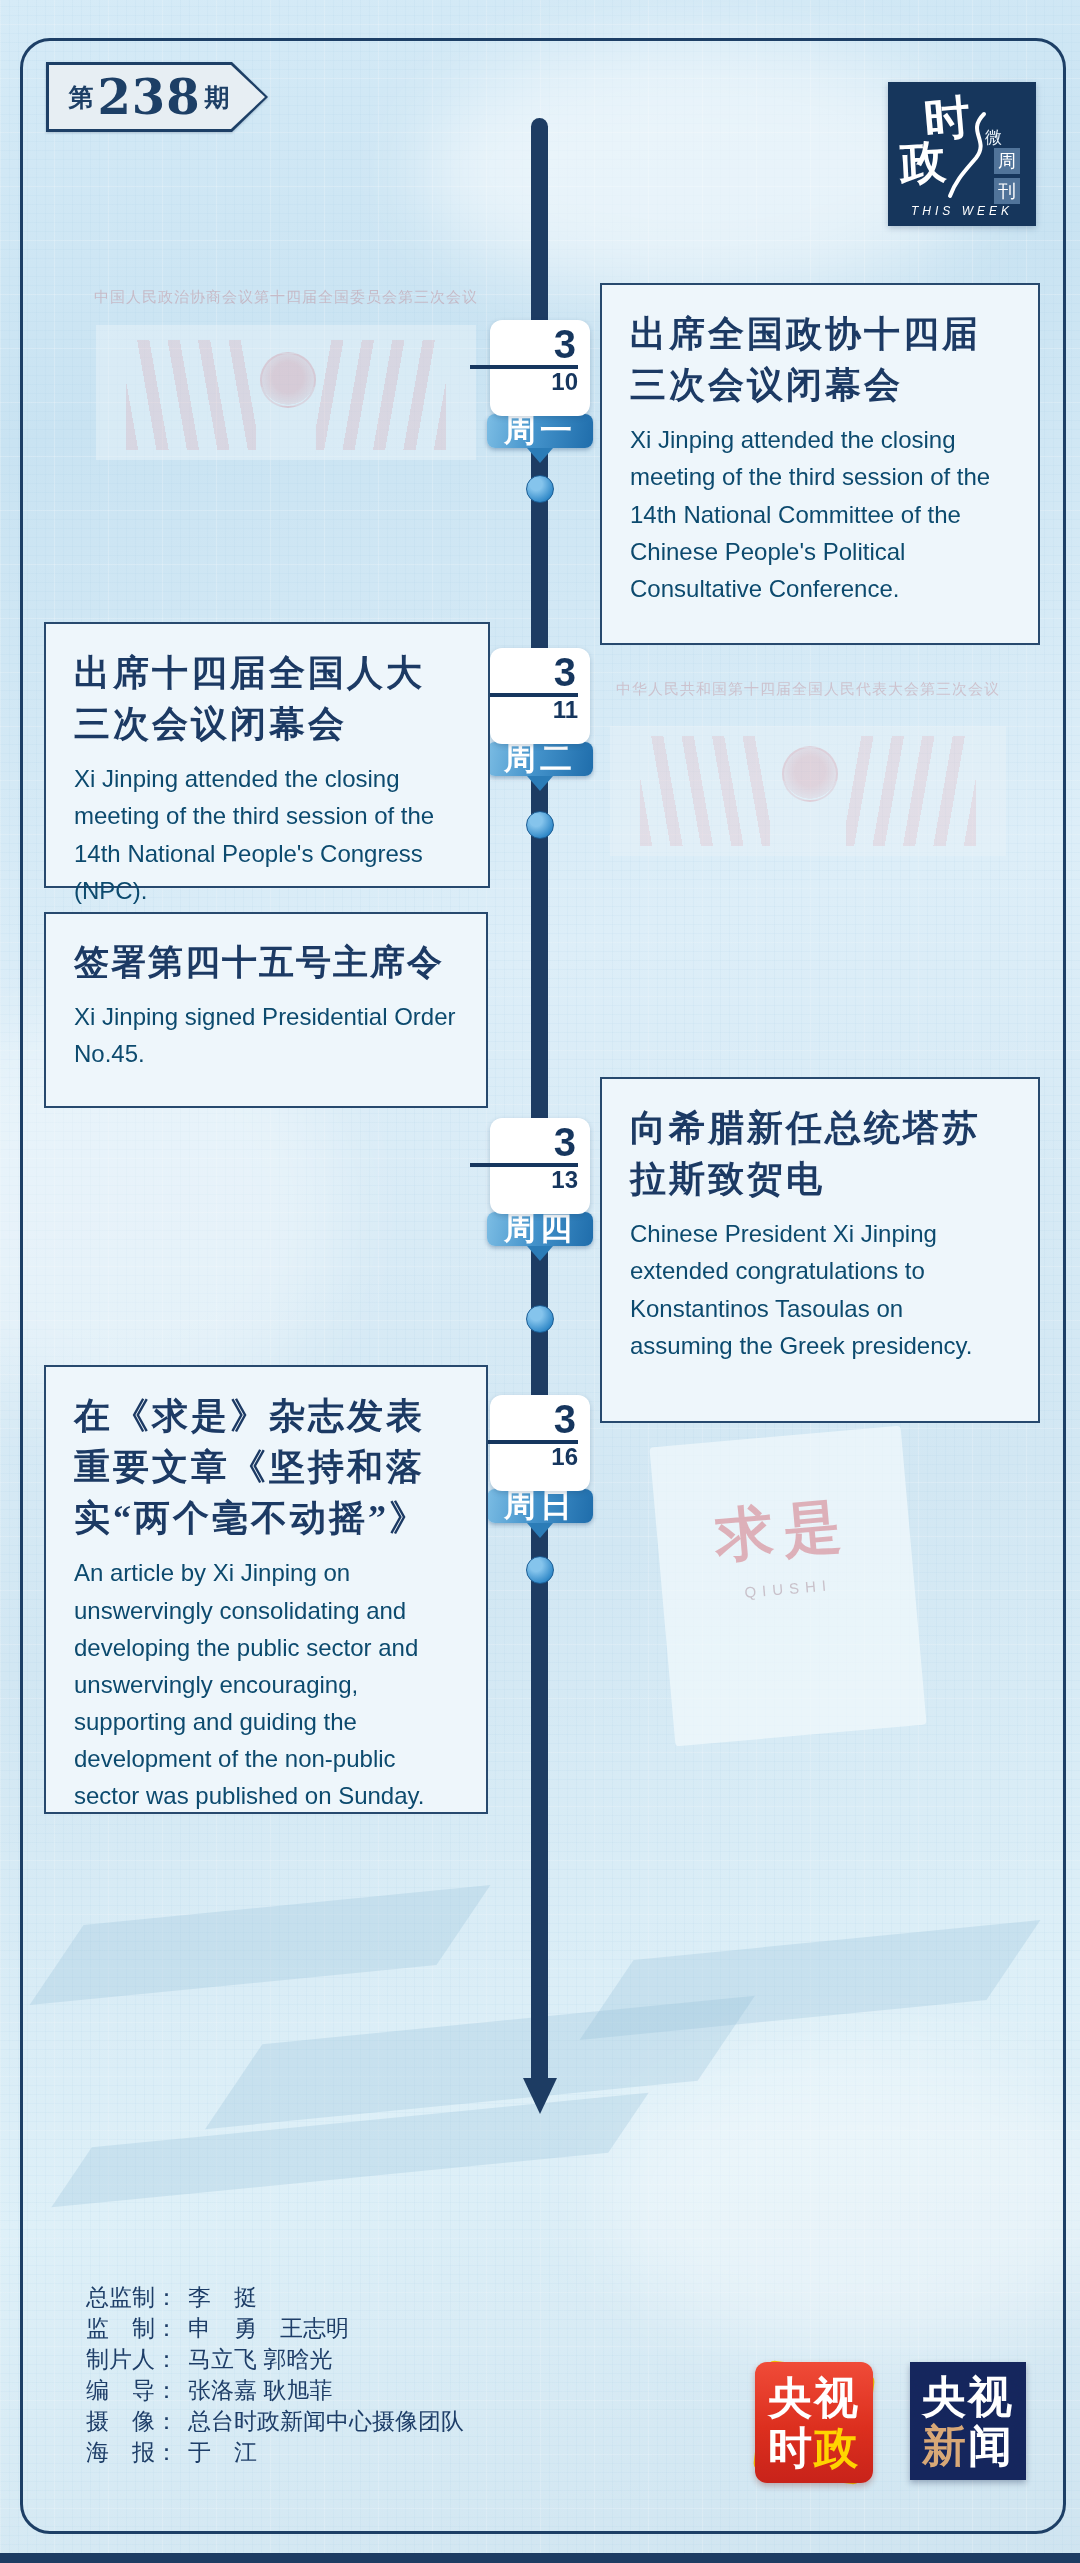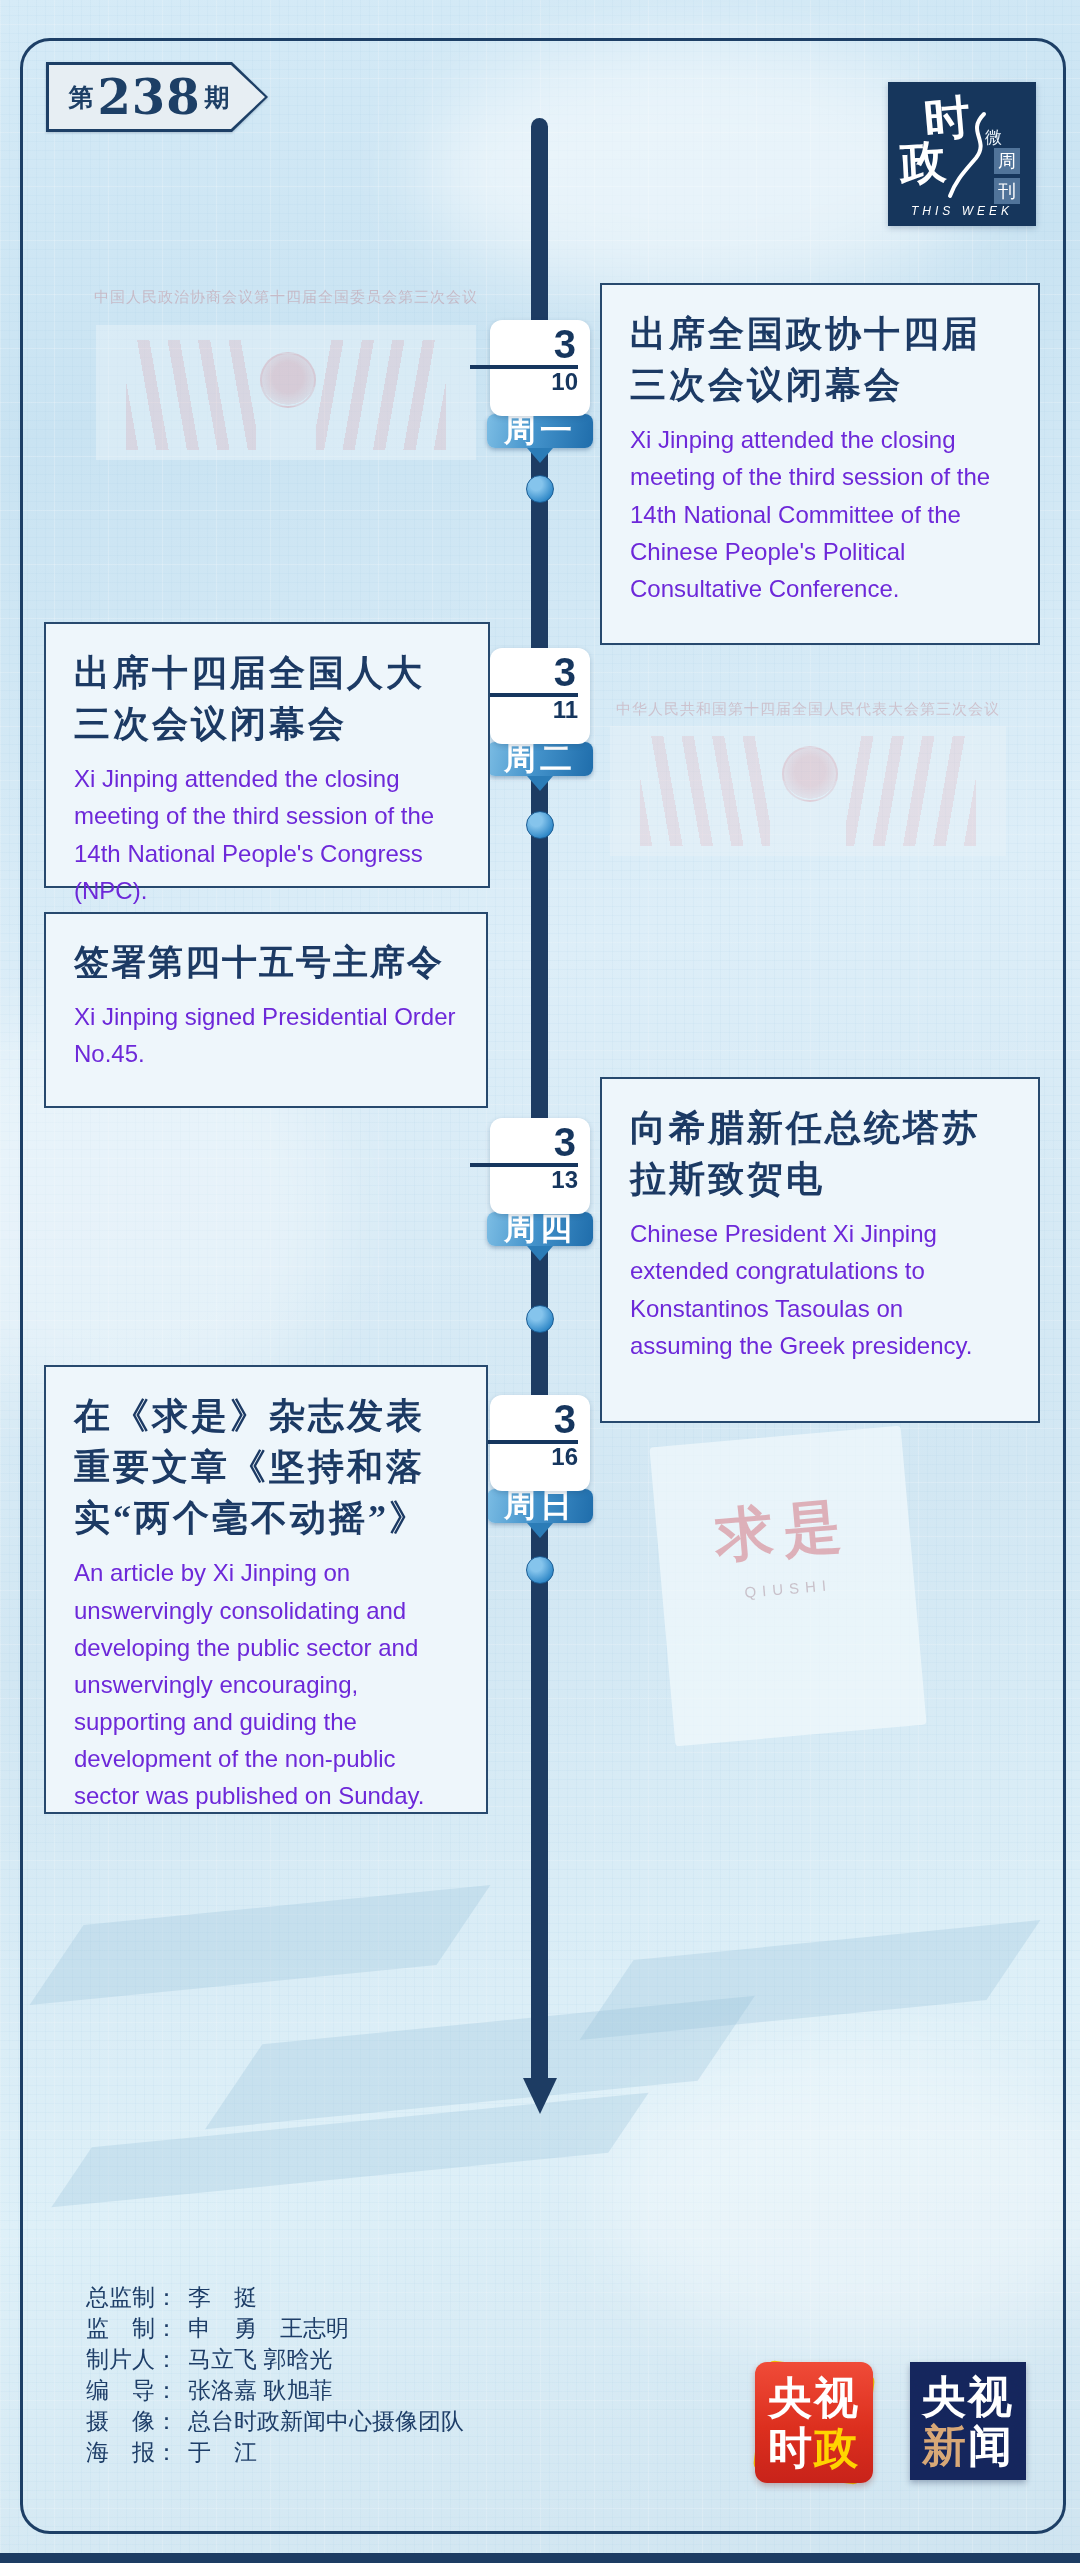--- a/index.html
+++ b/index.html
@@ -96,21 +96,21 @@
     border:1px solid #1b5c93;}
   .m1{top:320px;} .m1 .dot{margin-top:12px;}
   .m2{top:648px;} .m2 .dot{margin-top:20px;}
   .m3{top:1118px;} .m3 .dot{margin-top:44px;}
   .m4{top:1395px;} .m4 .dot{margin-top:18px;}
 
   
   .card{position:absolute;background:#eef6fb;border:2px solid #27496e;padding:24px 28px;box-sizing:border-box;}
   .card .title{font-family:"Liberation Serif",serif;font-size:36px;line-height:1.42;letter-spacing:3px;
     font-weight:700;color:#1c3a64;margin-bottom:10px;}
-  .card .desc{font-size:24px;line-height:1.55;color:#6d28d9;}
+  .card .desc{font-size:24px;line-height:1.55;color:#0c4a6e;}
   .c1{left:600px;top:283px;width:440px;height:362px;}
   .c2{left:44px;top:622px;width:446px;height:266px;}
   .c3{left:44px;top:912px;width:444px;height:196px;}
   .c3 .title{white-space:nowrap;font-size:35px;letter-spacing:2px;}
   .c4{left:600px;top:1077px;width:440px;height:346px;}
   .c5{left:44px;top:1365px;width:444px;height:449px;}
 
   
   .credits{position:absolute;left:66px;top:2282px;font-size:23px;color:#1e3e68;line-height:31px;}
   .credits .row{display:flex;margin-left:20px;}
@@ -143,21 +143,21 @@
 
   <div class="ghost ghost-top">
     <div class="banner" style="top:128px;">中国人民政治协商会议第十四届全国委员会第三次会议</div>
     <div class="hall" style="left:60px;right:60px;top:165px;height:135px;"></div>
     <div class="fan" style="left:90px;top:180px;"></div>
     <div class="fan" style="right:90px;top:180px;transform:scaleX(-1);"></div>
     <div class="emblem" style="left:224px;top:192px;"></div>
   </div>
 
   <div class="ghost ghost-npc">
-    <div class="banner" style="top:64px;">中华人民共和国第十四届全国人民代表大会第三次会议</div>
+    <div class="banner" style="top:44px;">中华人民共和国第十四届全国人民代表大会第三次会议</div>
     <div class="hall" style="left:50px;right:50px;top:90px;height:130px;"></div>
     <div class="fan" style="left:80px;top:100px;"></div>
     <div class="fan" style="right:80px;top:100px;transform:scaleX(-1);"></div>
     <div class="emblem" style="left:222px;top:110px;"></div>
   </div>
 
   <div class="ghost ghost-qiushi">
     <div class="qs">求是</div>
     <div class="qsub">QIUSHI</div>
   </div>

